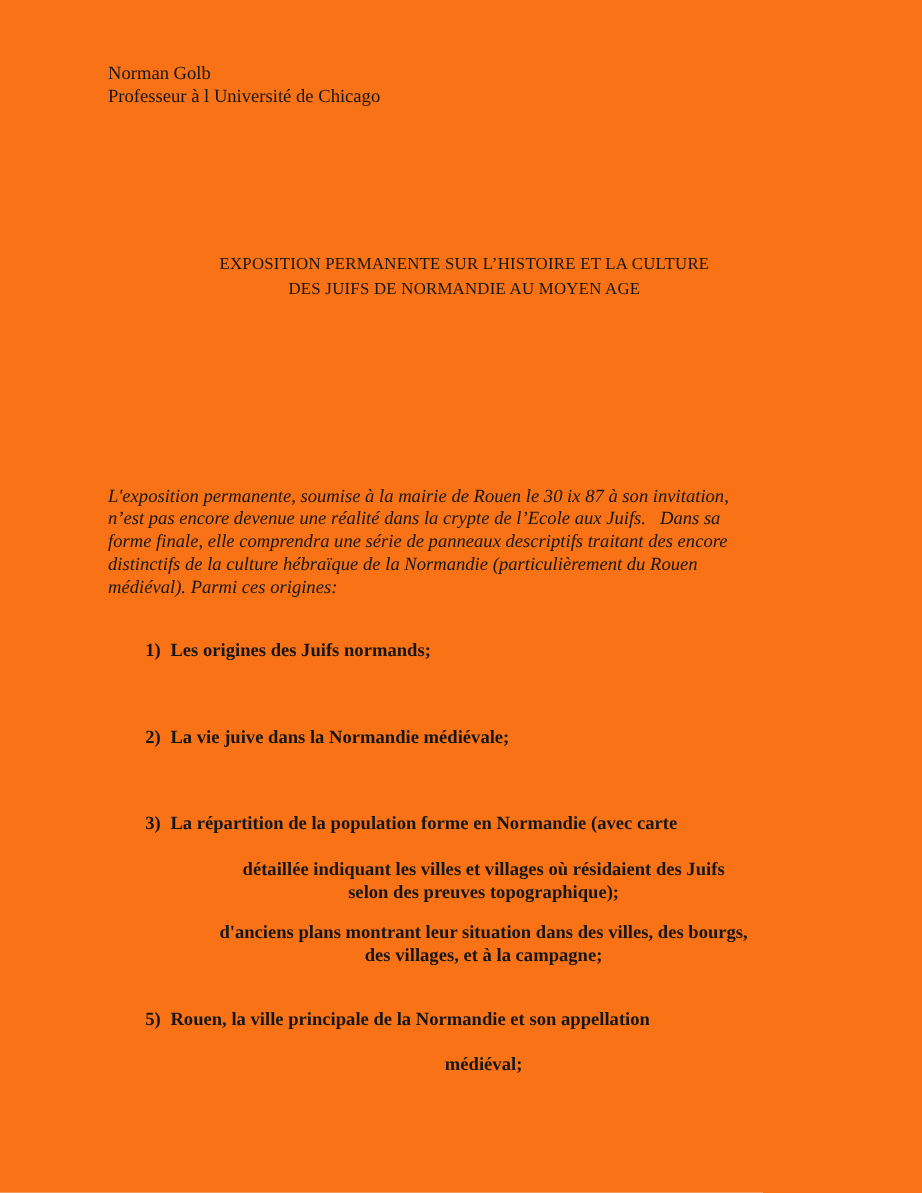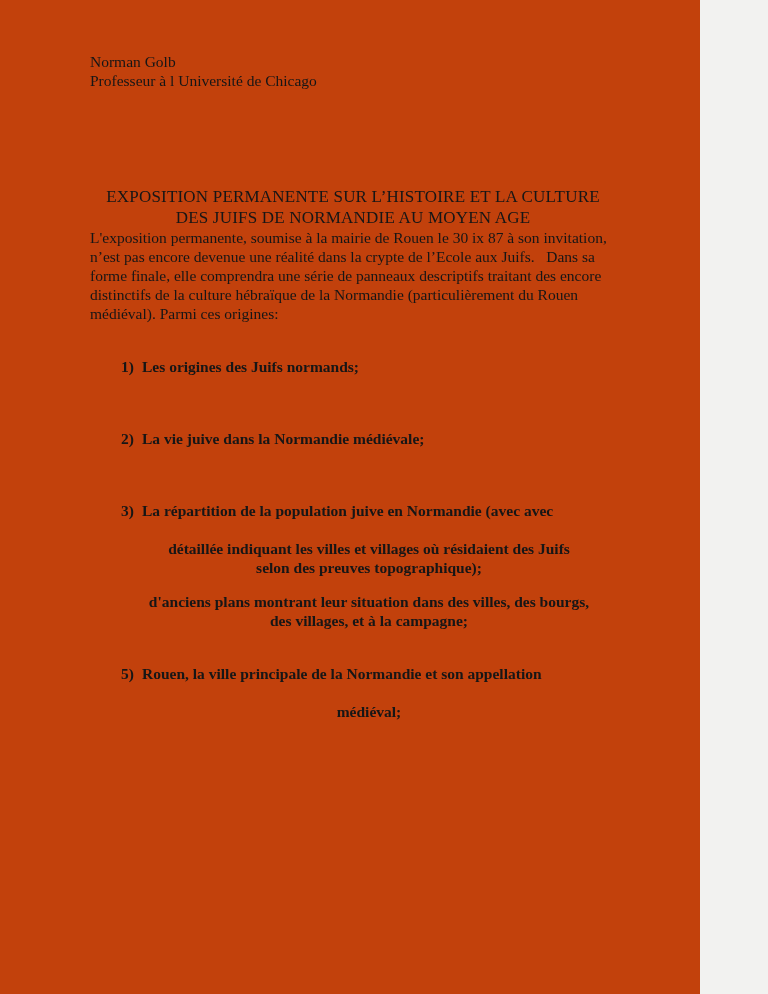--- a/index.html
+++ b/index.html
@@ -4,41 +4,43 @@
 <style>
   * { box-sizing: border-box; }
   html, body { margin: 0; padding: 0; }
   body {
     width: 768px;
     height: 994px;
     background: #f2f2f0;
     font-family: "Liberation Serif", "DejaVu Serif", serif;
   }
   .page {
-    width: 700px;
+    width: 768px;
     height: 994px;
-    background: #c2410c;
+    background: #f97316;
     color: #161616;
     padding: 52px 84px 0 90px;
     font-size: 15.5px;
     line-height: 19px;
     overflow: hidden;
   }
   .author-block div {
     white-space: pre-wrap;
   }
   .title {
-    margin-top: 96px;
+    margin-top: 120px;
     text-align: center;
-    font-size: 17px;
+    font-size: 14px;
     line-height: 21px;
     font-weight: normal;
     letter-spacing: 0.2px;
   }
   .intro {
+    margin-top: 152px;
+    font-style: italic;
   }
   .intro .intro-line {
     white-space: pre-wrap;
   }
   .items {
     margin-top: 0;
   }
   .item {
     margin-top: 15px;
     font-weight: bold;
@@ -87,21 +89,21 @@
     </div>
 
     <div class="item">
       <div class="line">
         <span class="num">2)</span><span class="txt">La vie juive dans la Normandie médiévale;</span>
       </div>
     </div>
 
     <div class="item">
       <div class="line">
-        <span class="num">3)</span><span class="txt">La répartition de la population juive en Normandie (avec avec</span>
+        <span class="num">3)</span><span class="txt">La répartition de la population forme en Normandie (avec carte</span>
       </div>
       <div class="line cont">détaillée indiquant les villes et villages où résidaient des Juifs</div>
       <div class="line cont">selon des preuves topographique);</div>
     </div>
 
     <div class="item">
       <div class="line cont">d'anciens plans montrant leur situation dans des villes, des bourgs,</div>
       <div class="line cont">des villages, et à la campagne;</div>
     </div>
 

